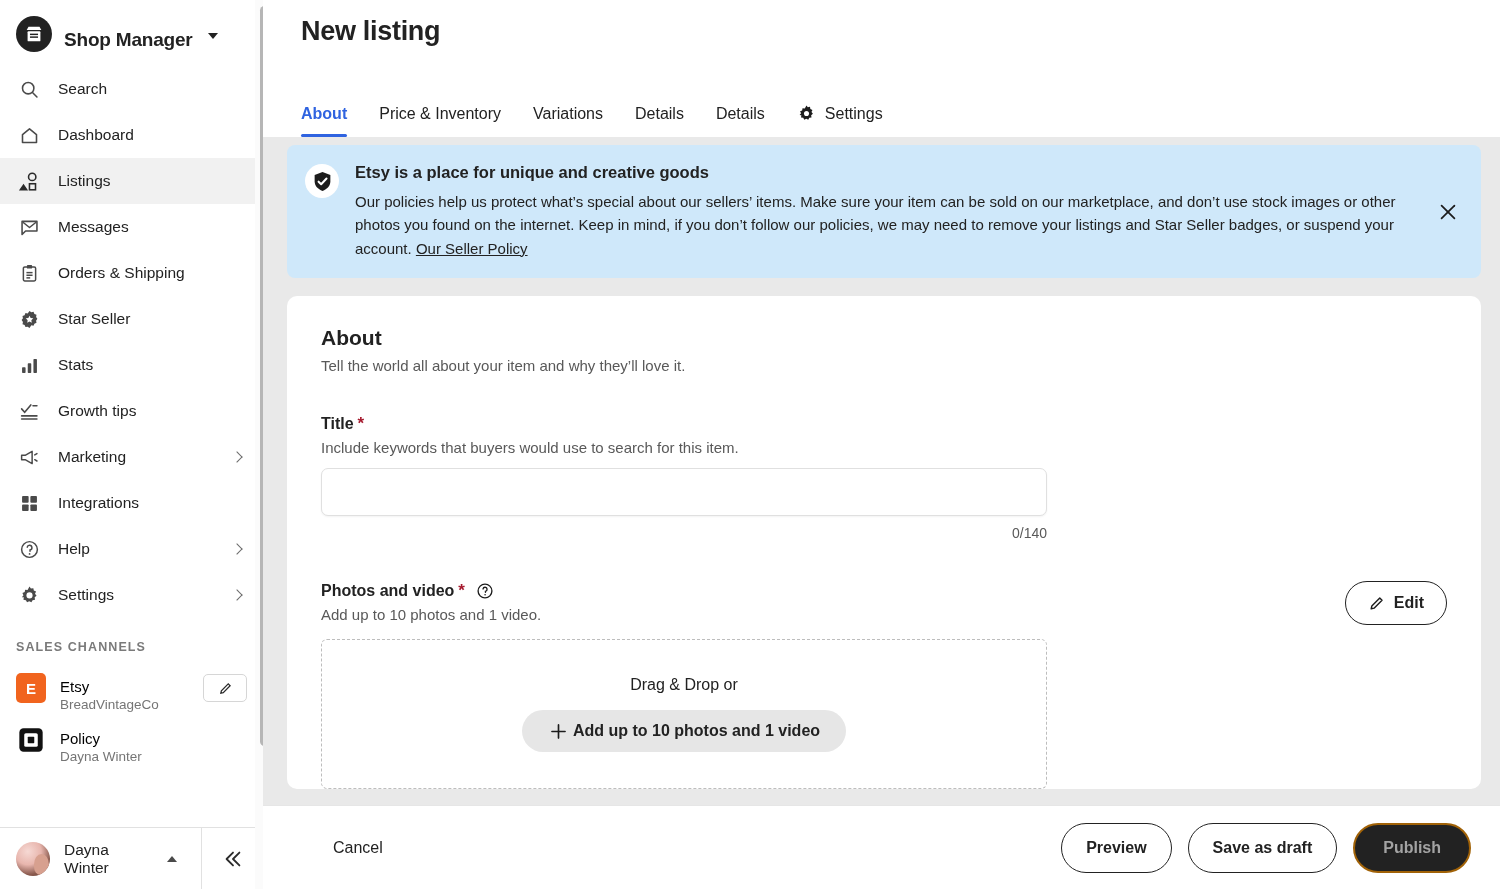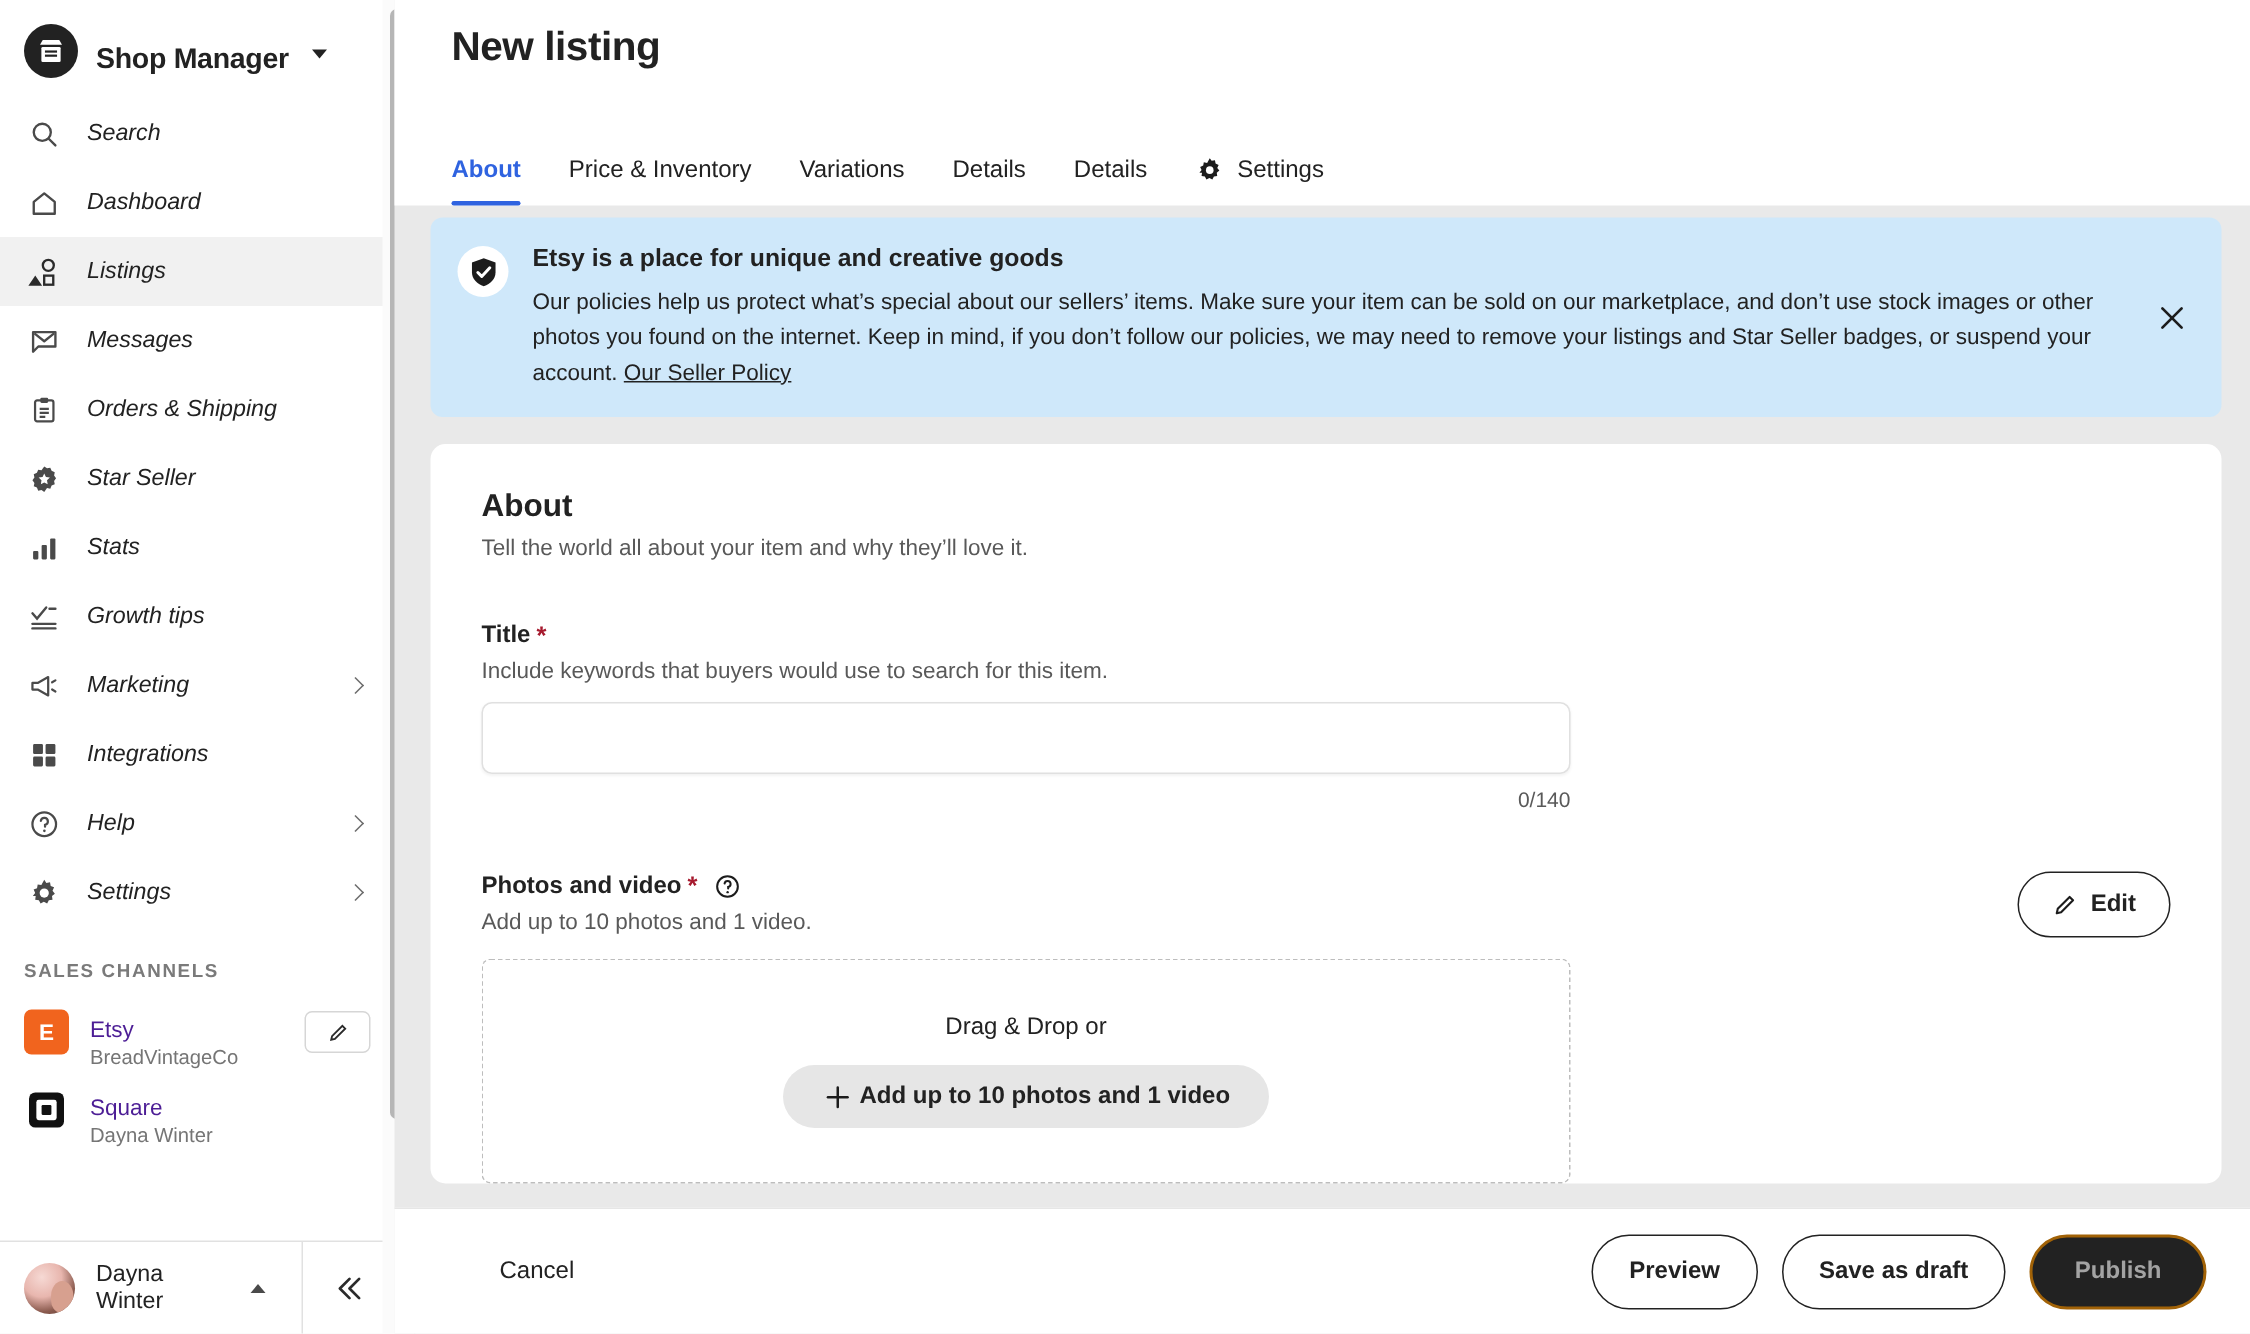--- a/index.html
+++ b/index.html
@@ -37,21 +37,21 @@
   .brand-caret {
     width: 0; height: 0; margin-left: 3px; margin-top: 3px;
     border-left: 5px solid transparent; border-right: 5px solid transparent;
     border-top: 6px solid #222222;
   }
 
   .nav-item {
     display: flex; align-items: center; gap: 16px;
     height: 46px; padding: 0 16px;
     color: #222222; font-size: 15.5px;
-    cursor: pointer; position: relative; font-style: italic;
+    cursor: pointer; position: relative;
   }
   .nav-item .ico { width: 26px; height: 26px; display:flex; align-items:center; justify-content:center; flex:0 0 26px; }
   .nav-item .lbl { flex: 1 1 auto; white-space: nowrap; }
   .nav-item.active { background: #f1f1f1; align-items: center; }
   .chev {
     width: 8px; height: 8px;
     border-right: 1.6px solid #6b6b6b; border-top: 1.6px solid #6b6b6b;
     transform: rotate(45deg); margin-right: 6px; flex: 0 0 8px;
   }
 
@@ -64,21 +64,21 @@
     display: flex; align-items: center; gap: 14px;
     padding: 6px 16px 6px 16px; height: 52px;
     cursor: pointer;
   }
   .channel-ico { width: 30px; height: 30px; flex: 0 0 30px; display:flex;align-items:center;justify-content:center; }
   .ch-etsy {
     background: #F1641E; border-radius: 5px;
     color: #fff; font-weight: bold; font-size: 15px;
   }
   .channel-txt { flex: 1 1 auto; line-height: 1.15; }
-  .channel-name { font-size: 15px; color: #4c1d95; margin-top: 14px; }
+  .channel-name { font-size: 15px; color: #000000; margin-top: 14px; }
   .channel-sub { font-size: 13.5px; color: #757575; margin-top: 2px; }
   .channel-edit {
     width: 44px; height: 28px; border: 1px solid #d6d6d6; border-radius: 5px;
     background: #fff; display: flex; align-items: center; justify-content: center;
     cursor: pointer; flex: 0 0 44px;
   }
 
   .sb-footer {
     border-top: 1px solid #e1e1e1;
     height: 62px; display: flex; align-items: center;
@@ -398,21 +398,21 @@
 
       <div class="channel">
         <span class="channel-ico">
           <svg width="28" height="28" viewBox="0 0 24 24">
               <rect x="2" y="2" width="20" height="20" rx="3.6" fill="#111"></rect>
               <rect x="6.2" y="6.2" width="11.6" height="11.6" rx="1.4" fill="#fff"></rect>
               <rect x="9.2" y="9.2" width="5.6" height="5.6" rx="0.6" fill="#111"></rect>
             </svg>
         </span>
         <span class="channel-txt">
-          <span class="channel-name" style="display:block">Square</span>
+          <span class="channel-name" style="display:block">Policy</span>
           <span class="channel-sub" style="display:block">Dayna Winter</span>
         </span>
       </div>
     </div>
 
     <div class="sb-footer">
       <div class="user-row">
         <span class="avatar"></span>
         <span class="user-name">Dayna Winter</span>
         <span class="caret-up"></span>

